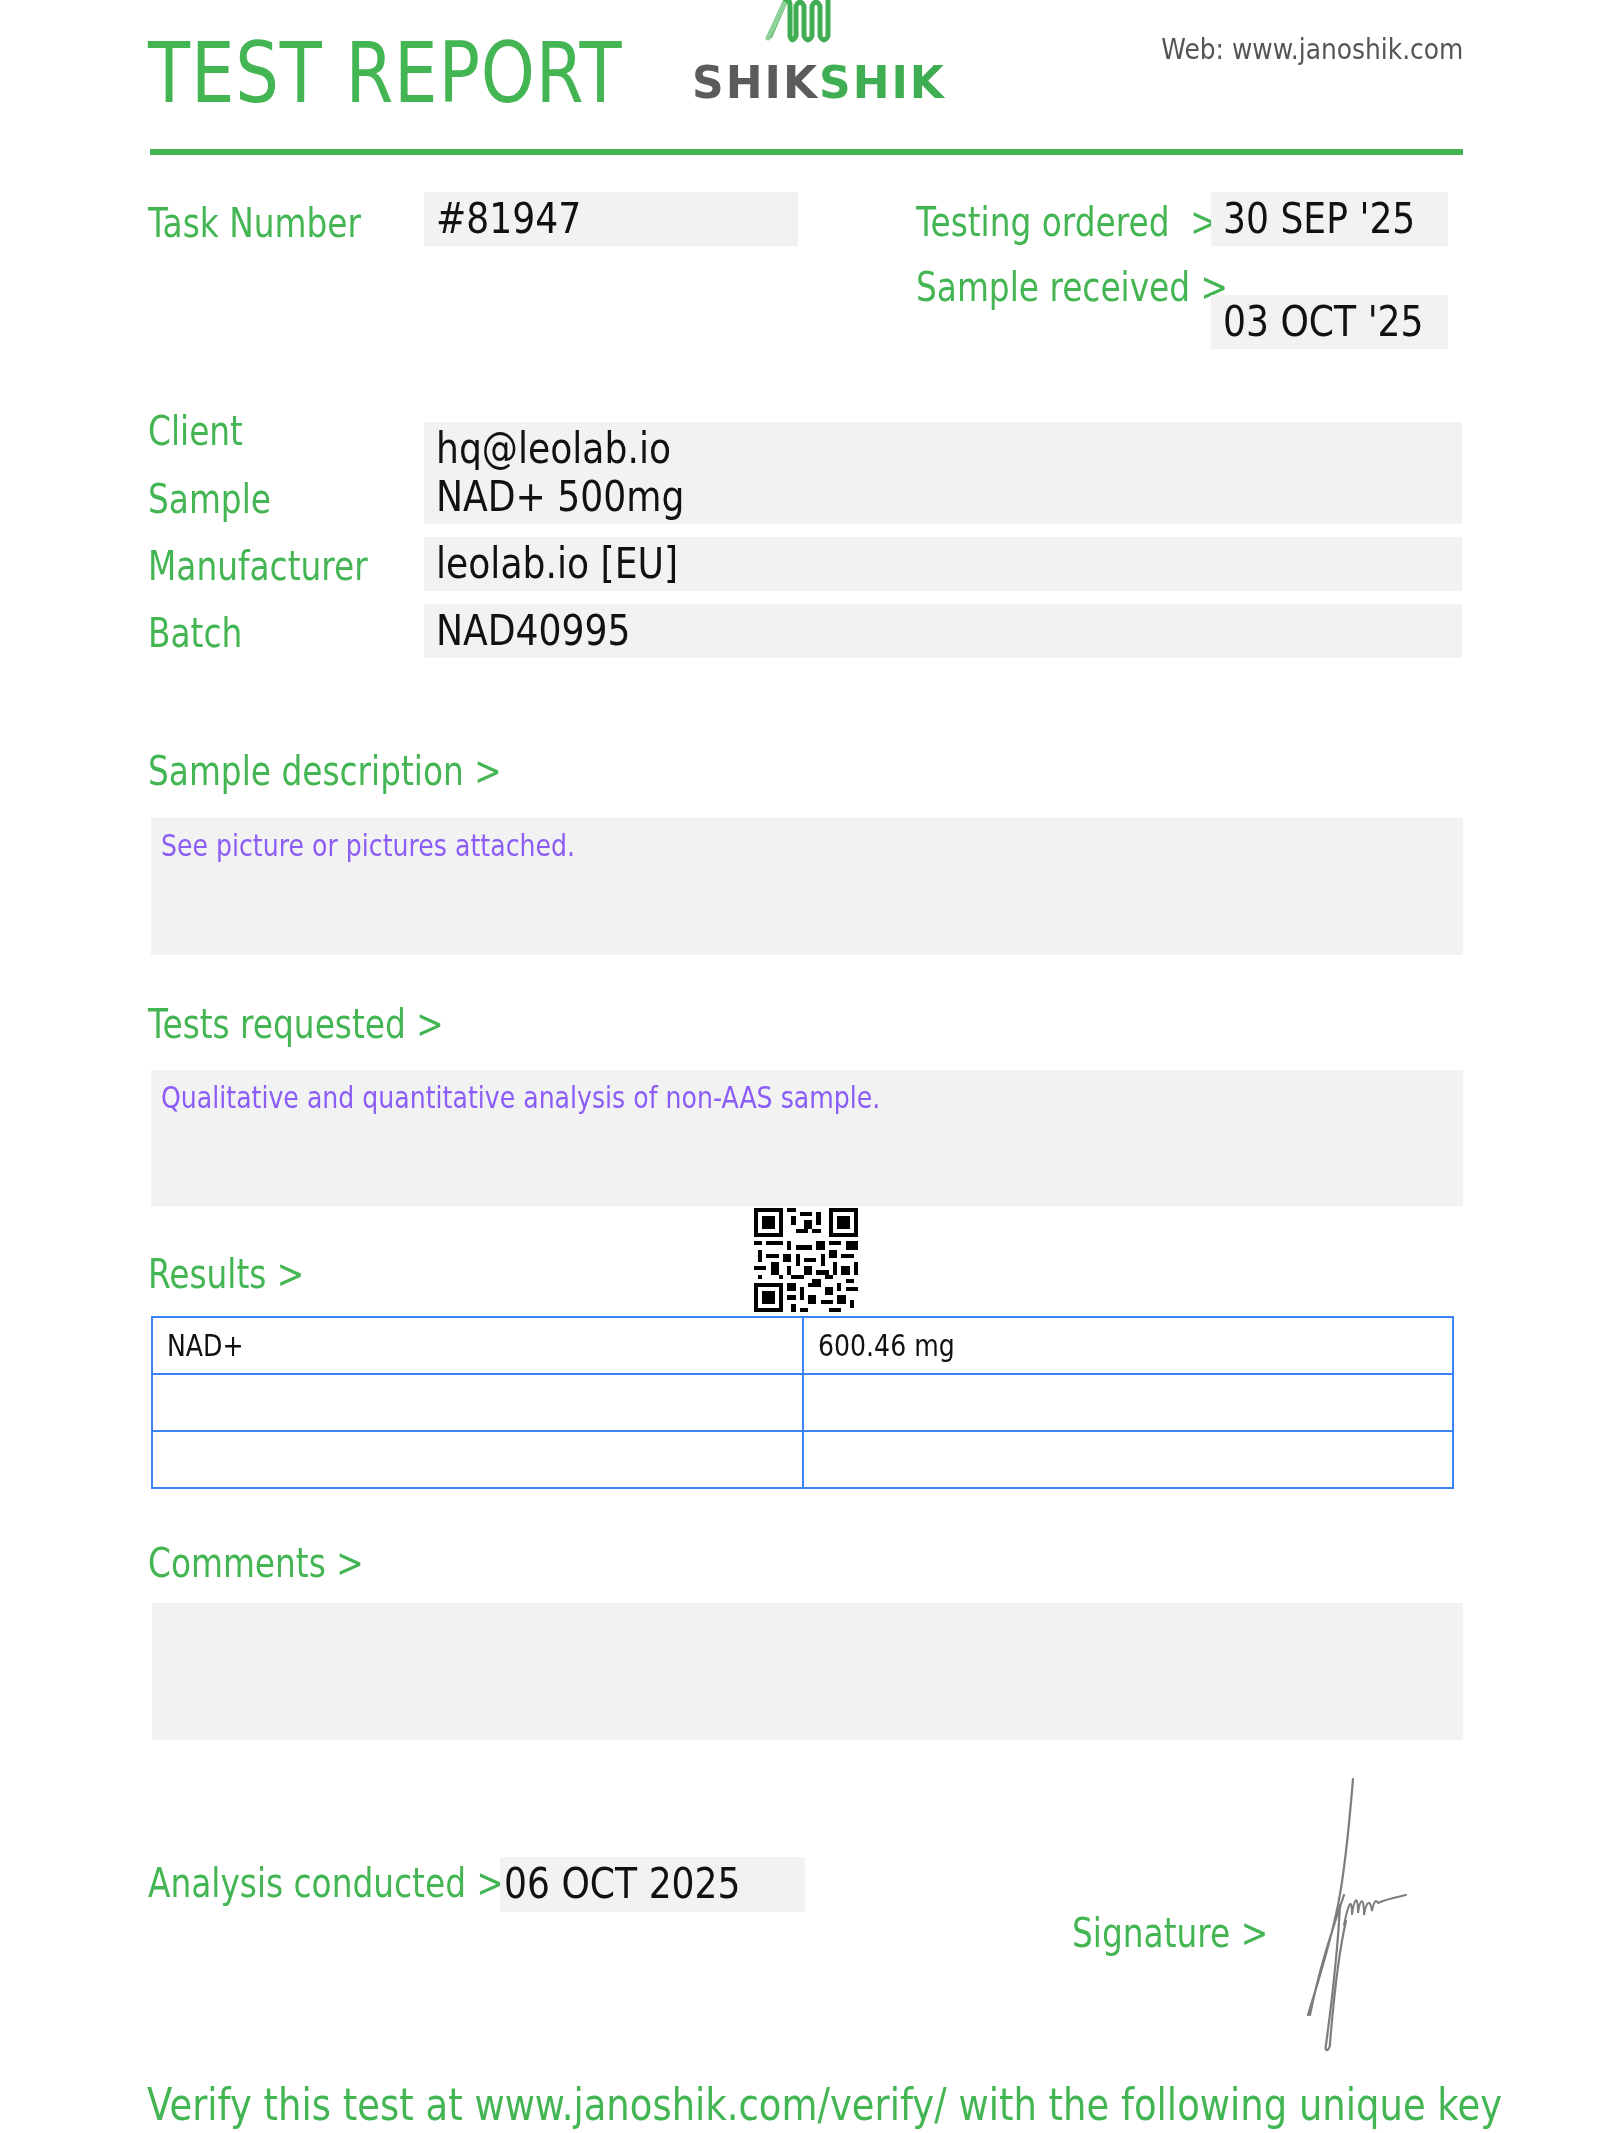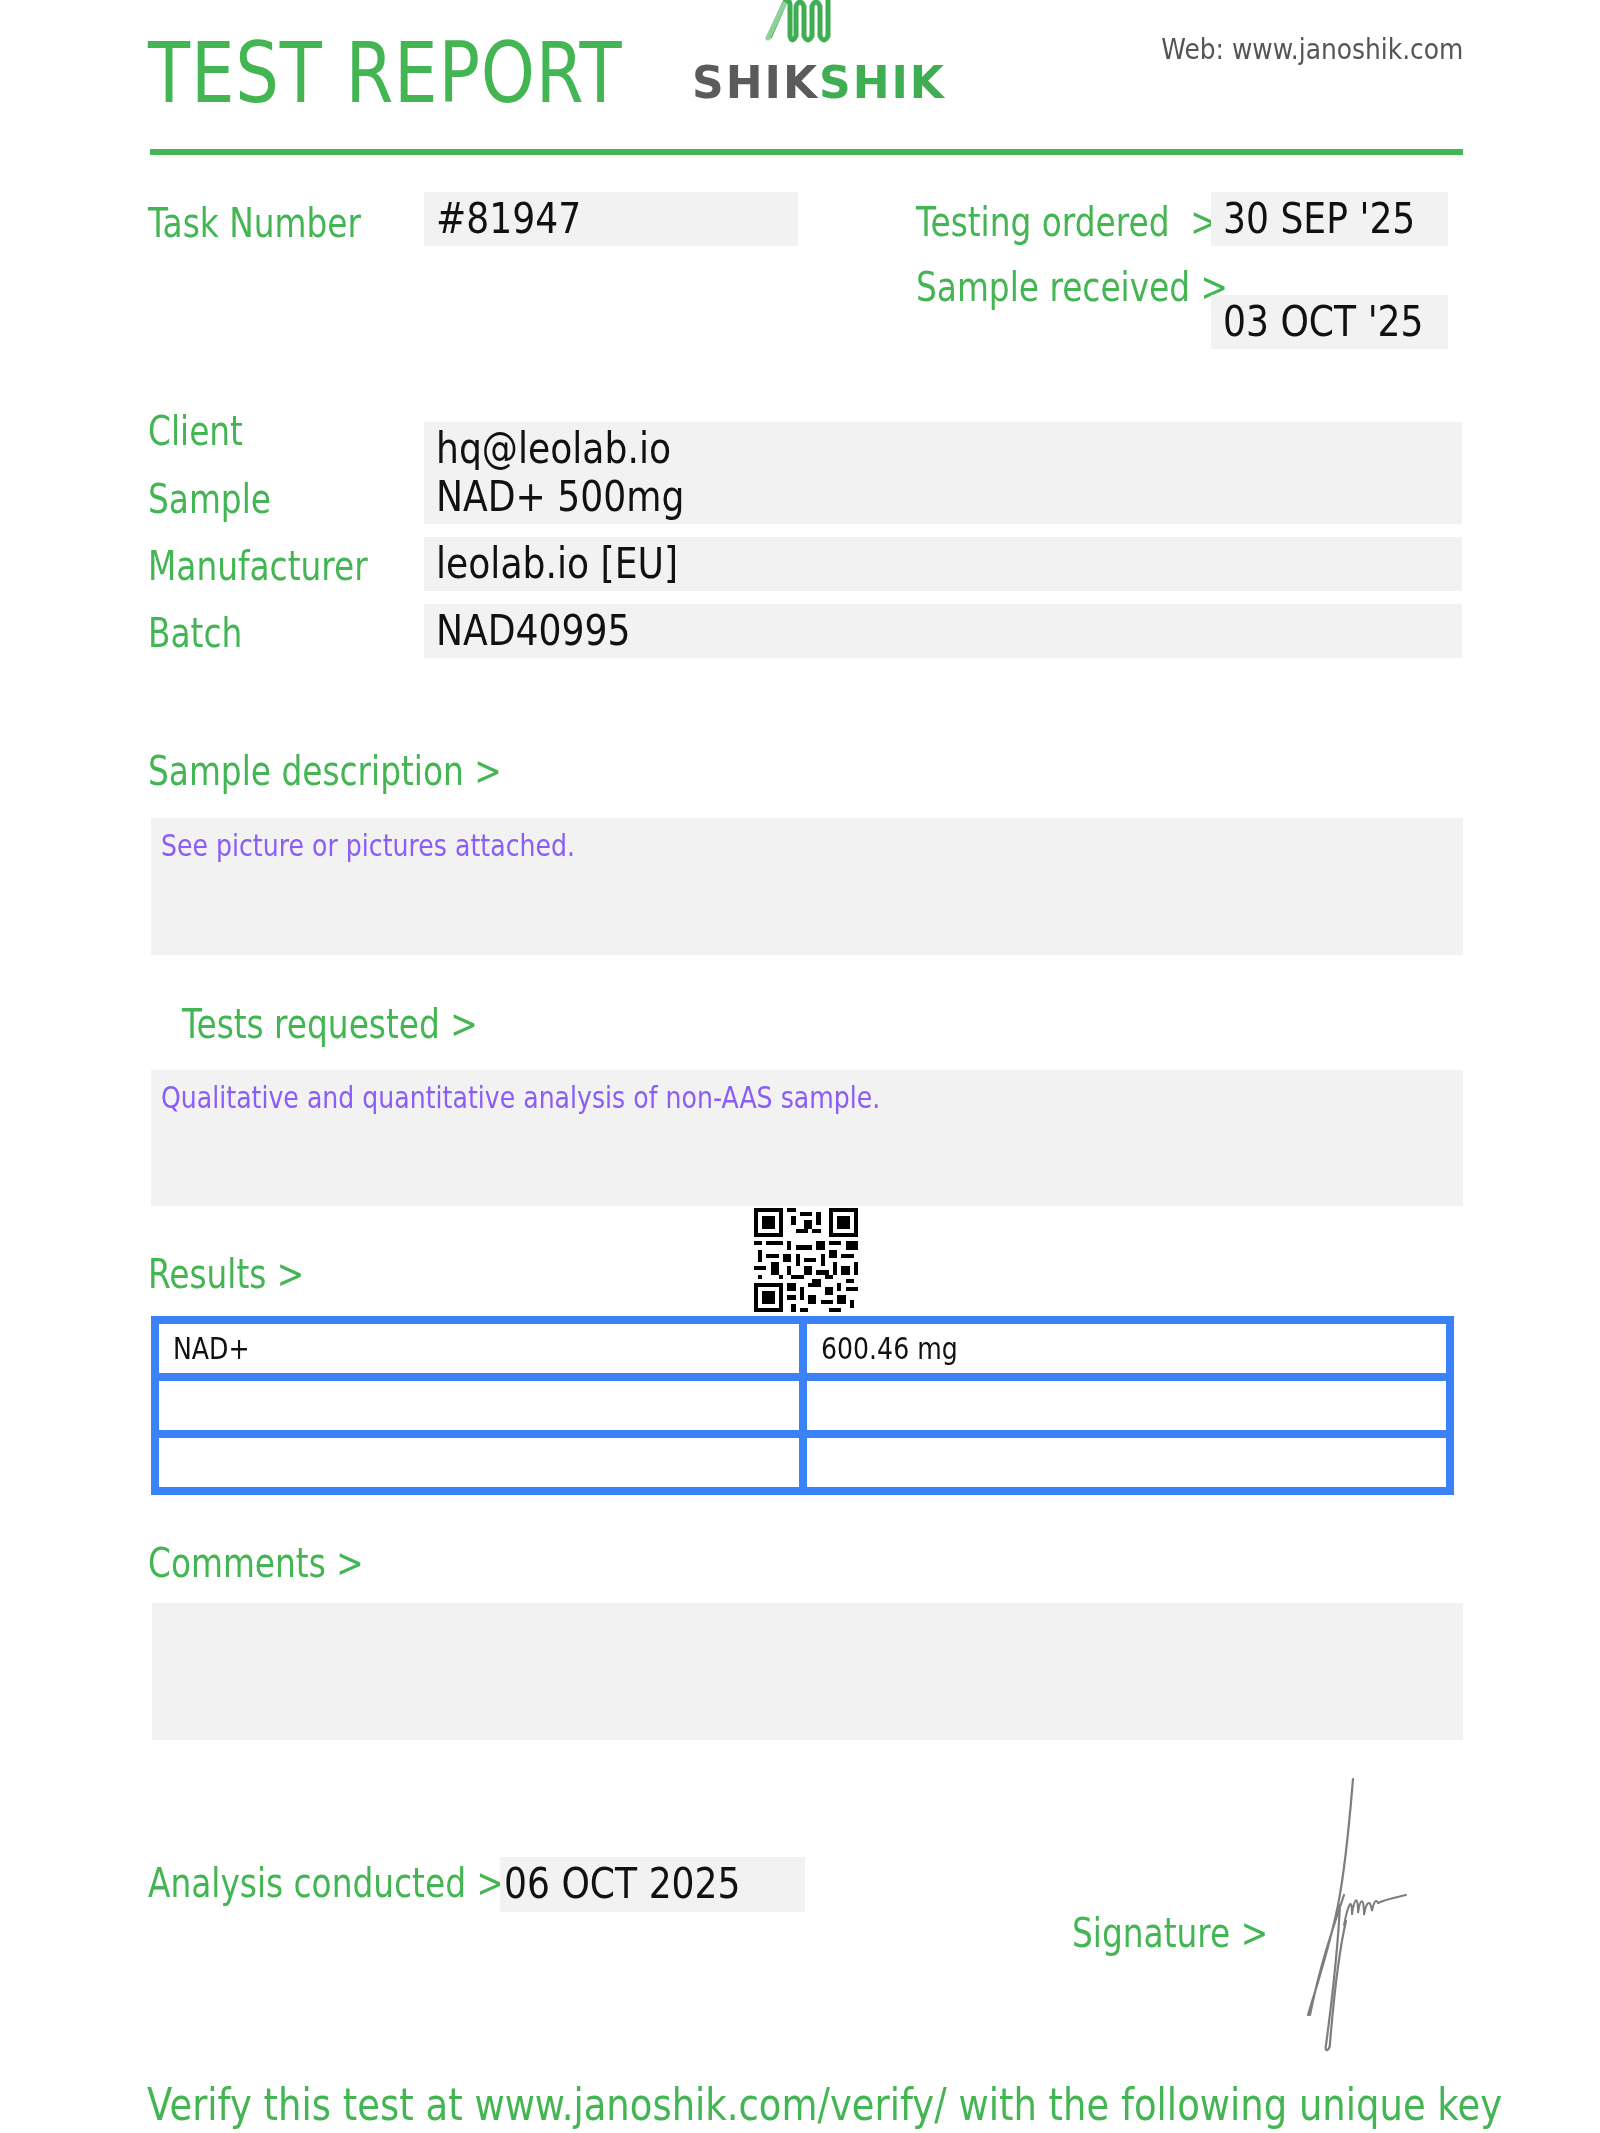--- a/index.html
+++ b/index.html
@@ -26,21 +26,21 @@
     .box { background: #f2f2f2; }
     .val { font-size: 42px; line-height: 54px; color: #111; padding-left: 12px; }
     .val span { transform: scaleX(0.86); }
 
     .desc-box { background: #f2f2f2; }
     .desc-text { font-size: 30px; line-height: 40px; padding: 8px 0 0 10px; color: #8b5cf6; }
     .desc-text span { transform: scaleX(0.84); }
 
     
     .rtable { left: 151px; top: 1316px; width: 1303px; border-collapse: collapse; }
-    .rtable td { border: 8px solid #3b82f6; height: 57px; font-size: 30px; color: #111; padding: 0 0 0 14px; vertical-align: middle; width: 50%; }
+    .rtable td { border: 2px solid #3b82f6; height: 57px; font-size: 30px; color: #111; padding: 0 0 0 14px; vertical-align: middle; width: 50%; }
     .rtable td span { transform: scaleX(0.84); }
 
     .qr { left: 753px; top: 1208px; width: 106px; height: 104px; }
 
     .sig { left: 1290px; top: 1775px; width: 120px; height: 280px; }
 
     .footer { left: 147px; top: 2078px; font-size: 44px; line-height: 54px; color: #44b553; }
     .footer span { transform: scaleX(0.84); }
   </style>
 </head>
@@ -115,21 +115,21 @@
   <span class="condensed">NAD40995</span>
 </div>
 
 <div class="abs lbl" style="left:148px;top:746px;">
   <span class="condensed">Sample description &gt;</span>
 </div>
 <div class="abs desc-box" style="left:151px;top:818px;width:1312px;height:137px;">
   <div class="desc-text"><span class="condensed">See picture or pictures attached.</span></div>
 </div>
 
-<div class="abs lbl" style="left:148px;top:999px;margin-left:34px;">
+<div class="abs lbl" style="left:148px;top:999px;">
   <span class="condensed">Tests requested &gt;</span>
 </div>
 <div class="abs desc-box" style="left:151px;top:1070px;width:1312px;height:136px;">
   <div class="desc-text"><span class="condensed">Qualitative and quantitative analysis of non-AAS sample.</span></div>
 </div>
 
 <svg class="abs qr" viewBox="0 0 25 25" shape-rendering="crispEdges">
   <rect width="25" height="25" fill="#fff"></rect>
   <g fill="#000">
     <rect x="0" y="0" width="7" height="7"></rect>

